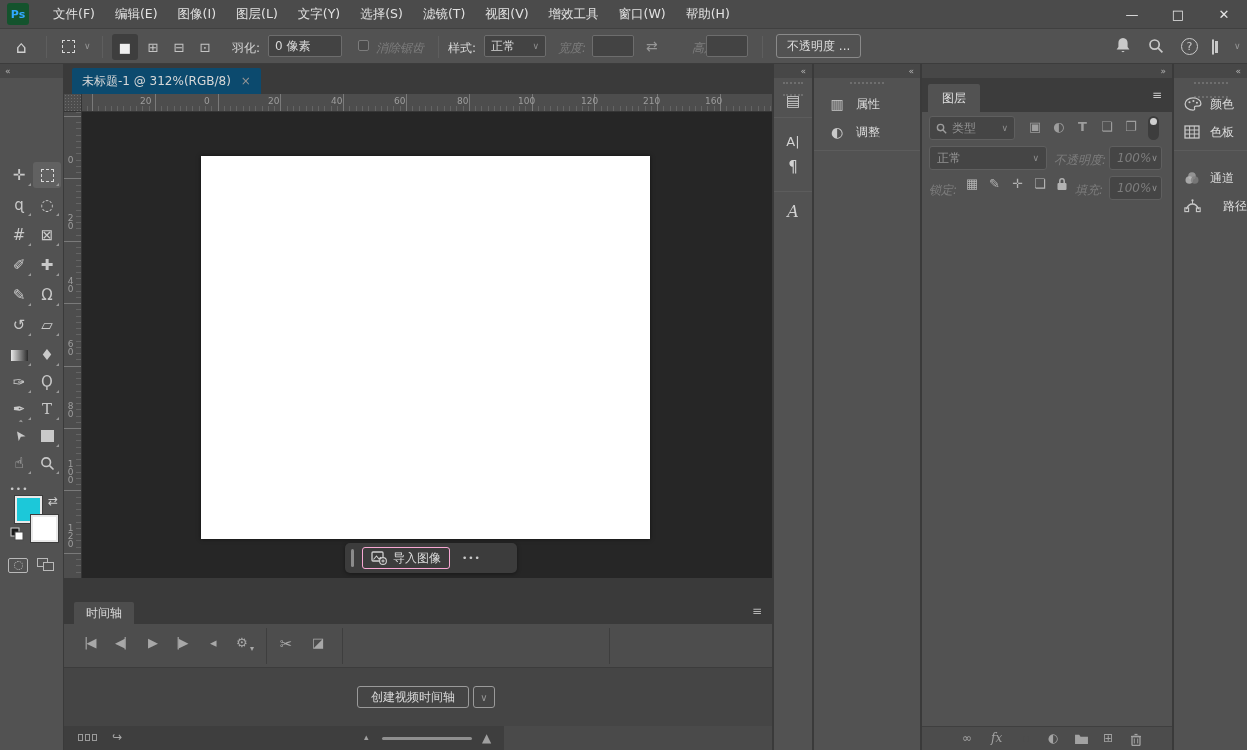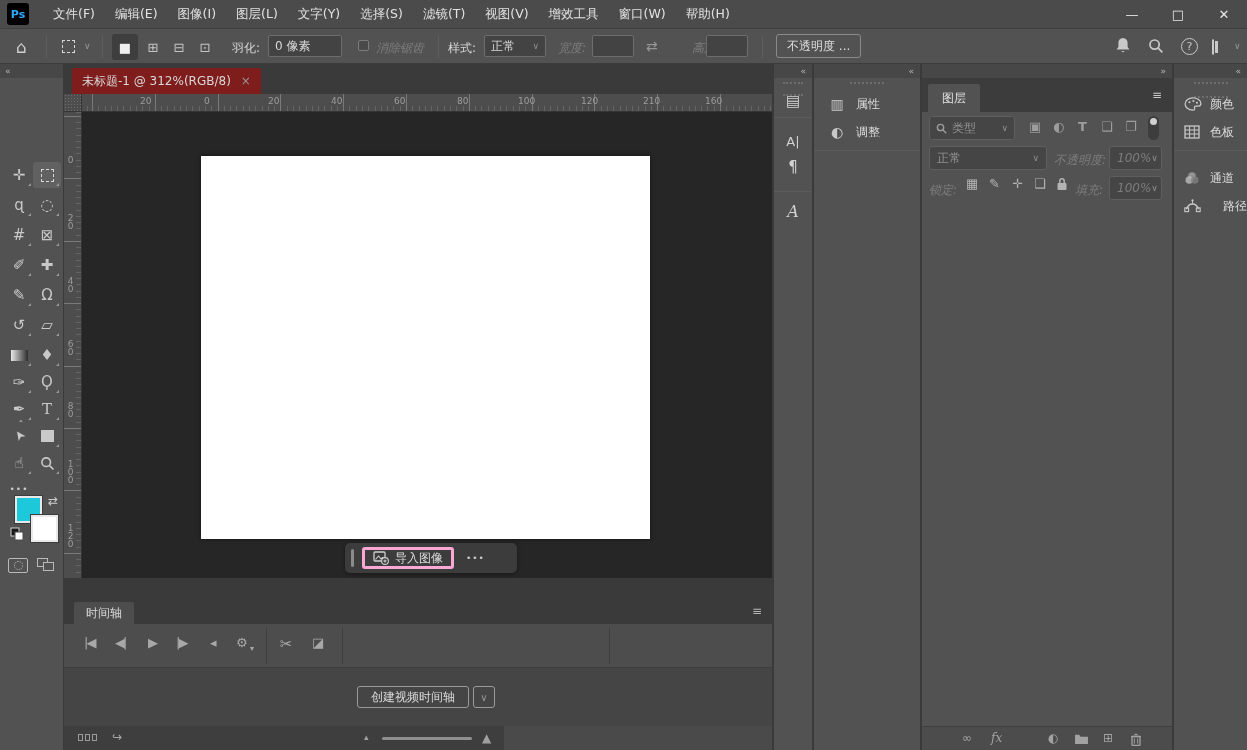--- a/index.html
+++ b/index.html
@@ -45,40 +45,40 @@
   .rect-chip { width:13px; height:12px; background:#c9c9c9; }
   .swatch { position:absolute; border:2px solid #e9e9e9; box-shadow:0 0 0 1px #3c3c3c; }
   .qmask { position:absolute; width:20px; height:15px; border:1px solid #b9b9b9; border-radius:2px; display:flex; align-items:center; justify-content:center; }
   .qmask i { width:9px; height:9px; border:1px dotted #b9b9b9; border-radius:50%; }
   .smode { position:absolute; width:20px; height:15px; }
   .smode i { position:absolute; width:11px; height:9px; border:1px solid #b9b9b9; background:#525252; }
   .smode i:nth-child(1){ left:0; top:0; } .smode i:nth-child(2){ left:6px; top:4px; }
 
   
   #tabstrip { left:64px; top:64px; width:708px; height:30px; background:#3a3a3a; }
-  .doc-tab { position:absolute; left:8px; top:4px; height:26px; background:#7f1d1d; display:flex; align-items:center;
+  .doc-tab { position:absolute; left:8px; top:4px; height:26px; background:#0c4a6e; display:flex; align-items:center;
              padding:0 10px; color:#d8d8d8; border-radius:2px 2px 0 0; }
   #docarea { left:64px; top:94px; width:708px; height:484px; background:#262626; overflow:hidden; }
   #hruler { position:absolute; left:18px; top:0; right:0; height:18px; background:#4d4d4d; border-bottom:1px solid #353535;
             background-image:repeating-linear-gradient(to right,#7a7a7a 0 1px,transparent 1px 62.8px),
                              repeating-linear-gradient(to right,#646464 0 1px,transparent 1px 6.28px);
             background-size:100% 100%,100% 5px; background-position:10px 0,10px 100%; background-repeat:no-repeat,repeat-x; }
   #vruler { position:absolute; left:0; top:18px; bottom:0; width:18px; background:#4d4d4d; border-right:1px solid #353535;
             background-image:repeating-linear-gradient(to bottom,#7a7a7a 0 1px,transparent 1px 62.4px),
                              repeating-linear-gradient(to bottom,#646464 0 1px,transparent 1px 6.24px);
             background-size:100% 100%,5px 100%; background-position:0 4px,100% 4px; background-repeat:no-repeat,repeat-y; }
   #ruler-corner { position:absolute; left:0; top:0; width:18px; height:18px; background:#4d4d4d;
                   background-image:radial-gradient(#6d6d6d 1px,transparent 1px); background-size:3px 3px; border-right:1px solid #353535; border-bottom:1px solid #353535; }
   .hlab { position:absolute; top:2px; font-size:9px; color:#9d9d9d; }
   .vlab { position:absolute; left:2px; width:9px; font-size:9px; line-height:8px; color:#9d9d9d; word-break:break-all; text-align:center; }
   #canvas-white { position:absolute; left:137px; top:62px; width:449px; height:383px; background:#ffffff; box-shadow:0 0 4px rgba(0,0,0,.55); }
   #contextbar { position:absolute; left:281px; top:449px; width:172px; height:30px; background:#3c3c3c; border-radius:5px;
                 display:flex; align-items:center; box-shadow:0 1px 4px rgba(0,0,0,.4); }
   .grip-v { width:3px; height:18px; background:#8b8b8b; border-radius:2px; margin:0 8px 0 6px; }
-  .ctx-btn { border:3px solid #f9a8d4; border-radius:3px; height:22px; display:flex; align-items:center; padding:0 8px; gap:6px; color:#dcdcdc; }
+  .ctx-btn { border:1px solid #f9a8d4; border-radius:3px; height:22px; display:flex; align-items:center; padding:0 8px; gap:6px; color:#dcdcdc; }
 
   
   #statusbar { left:64px; top:578px; width:708px; height:22px; background:#505050; display:flex; align-items:center; }
   #doc-info-seg { background:#5a5a5a; height:22px; display:flex; align-items:center; padding:0 10px; margin-left:16px; width:158px; }
 
   
   #tl-tabstrip { left:64px; top:600px; width:708px; height:24px; background:#3a3a3a; }
   .tl-tab { position:absolute; left:10px; top:2px; height:22px; background:#4d4d4d; padding:0 12px; display:flex; align-items:center; color:#d8d8d8; border-radius:2px 2px 0 0; }
   #tl-controls { left:64px; top:624px; width:708px; height:44px; background:#4d4d4d; border-bottom:1px solid #3c3c3c; }
   .tl-ico { position:absolute; top:11px; color:#a8a8a8; font-size:13px; letter-spacing:-2px; }
@@ -121,21 +121,21 @@
   .mask-chip::after { content:""; position:absolute; left:4.5px; top:3px; width:6px; height:6px; background:#4c4c4c; border-radius:50%; }
 
   svg.ico { display:block; }
 </style>
 </head>
 <body>
 
 <div id="app">
 
   <div id="titlebar" class="abs">
-    <div class="ps-logo" style="background-color: #000000;">
+    <div class="ps-logo" style="background-color: #14532d;">
       <span style="color: rgb(49, 168, 255);">Ps</span>
     </div>
     <div id="menu-items">
       <span class="menu-item">文件(F)</span>
       <span class="menu-item">编辑(E)</span>
       <span class="menu-item">图像(I)</span>
       <span class="menu-item">图层(L)</span>
       <span class="menu-item">文字(Y)</span>
       <span class="menu-item">选择(S)</span>
       <span class="menu-item">滤镜(T)</span>

